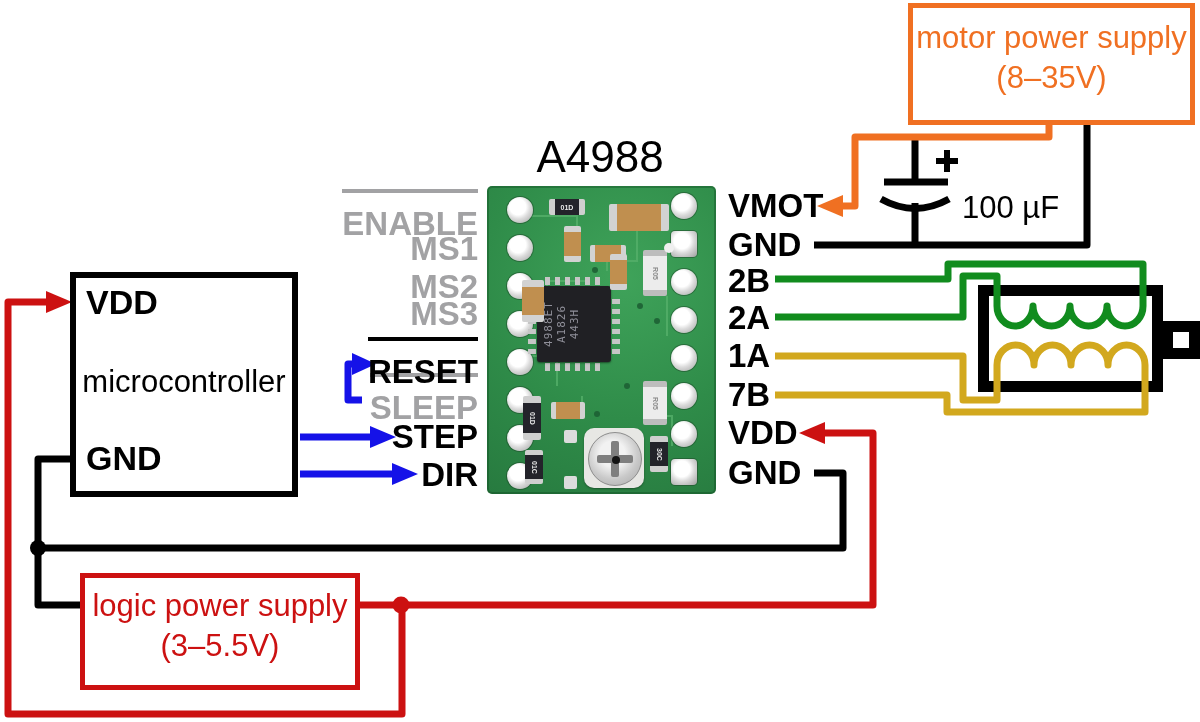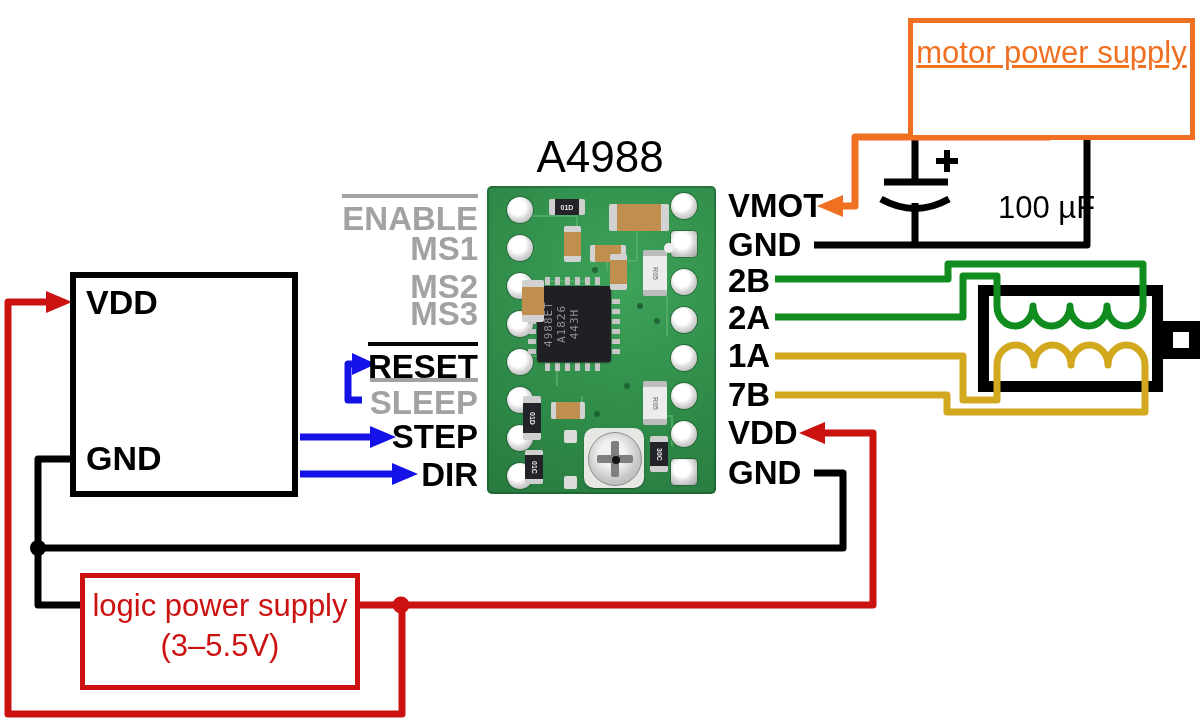--- a/index.html
+++ b/index.html
@@ -9,30 +9,30 @@
   
   #wires{position:absolute;left:0;top:0;z-index:1;}
   
   .chip-title{left:430px;top:132px;width:340px;text-align:center;font-size:44px;color:#000;z-index:3;}
   
   .pin-row{position:absolute;height:40px;display:flex;align-items:center;z-index:4;
            font-size:33px;font-weight:700;color:#000;white-space:nowrap;}
   .pin-left{right:722px;justify-content:flex-end;}
   .pin-right{left:728px;justify-content:flex-start;}
   .muted{color:#a2a2a4;}
-  .overline span{border-top:4px solid #000;padding-top:2px;display:inline-block;}
+  .overline span{border-top:4px solid #000;padding-top:12px;display:inline-block;}
   .overline.muted span{border-top-color:#a2a2a4;}
   
   .mcu-box{left:70px;top:272px;width:216px;height:213px;border:6px solid #000;background:#fff;z-index:3;}
   .mcu-pin{position:absolute;left:10px;font-size:34px;font-weight:700;color:#000;line-height:36px;}
   .mcu-title{position:absolute;left:0;width:100%;text-align:center;font-size:31px;color:#000;line-height:36px;}
   .supply-box{border:5px solid;background:#fff;text-align:center;z-index:3;font-size:31px;line-height:40px;}
-  .motor-supply{left:908px;top:18px;width:277px;height:102px;border-color:#f07022;color:#f07022;padding-top:10px;text-decoration:underline;}
+  .motor-supply{left:908px;top:3px;width:277px;height:102px;border-color:#f07022;color:#f07022;padding-top:10px;}
   .logic-supply{left:80px;top:573px;width:270px;height:99px;border-color:#cc1111;color:#cc1111;padding-top:8px;}
-  .cap-label{left:962px;top:190px;font-size:31px;color:#000;z-index:3;margin-left:36px;}
+  .cap-label{left:962px;top:190px;font-size:31px;color:#000;z-index:3;}
   
   .board{left:487px;top:186px;width:229px;height:308px;z-index:2;border-radius:5px;
          background:radial-gradient(circle at 60% 30%, #3fa35a 0%, #2f8c49 55%, #277a3f 100%);
          box-shadow:inset 0 0 0 2px rgba(0,40,10,.25);}
   .pad{position:absolute;width:26px;height:26px;border-radius:50%;
        background:radial-gradient(circle at 42% 38%, #ffffff 0 36%, #dcdcdc 55%, #9d9d9d 100%);
        box-shadow:0 0 0 1px rgba(30,70,40,.5);}
   .pad.square{border-radius:4px;}
   .chip{position:absolute;left:50px;top:100px;width:74px;height:76px;background:#202024;border-radius:3px;
         box-shadow:0 1px 2px rgba(0,0,0,.5);}
@@ -164,25 +164,27 @@
     </div>
   <div class="pin-row pin-right" style="top:413px">
       <span>VDD</span>
     </div>
   <div class="pin-row pin-right" style="top:453px">
       <span>GND</span>
     </div>
 
   <div class="abs mcu-box">
     <div class="mcu-pin" style="top:6px">VDD</div>
+    <div class="mcu-title" style="top:86px">microcontroller</div>
     <div class="mcu-pin" style="top:162px">GND</div>
   </div>
 
   <div class="abs supply-box motor-supply">
     <div>motor power supply</div>
+    <div>(8–35V)</div>
   </div>
   <div class="abs supply-box logic-supply">
     <div>logic power supply</div>
     <div>(3–5.5V)</div>
   </div>
 
   <div class="abs cap-label">100 µF</div>
 
   <div class="abs board">
 

